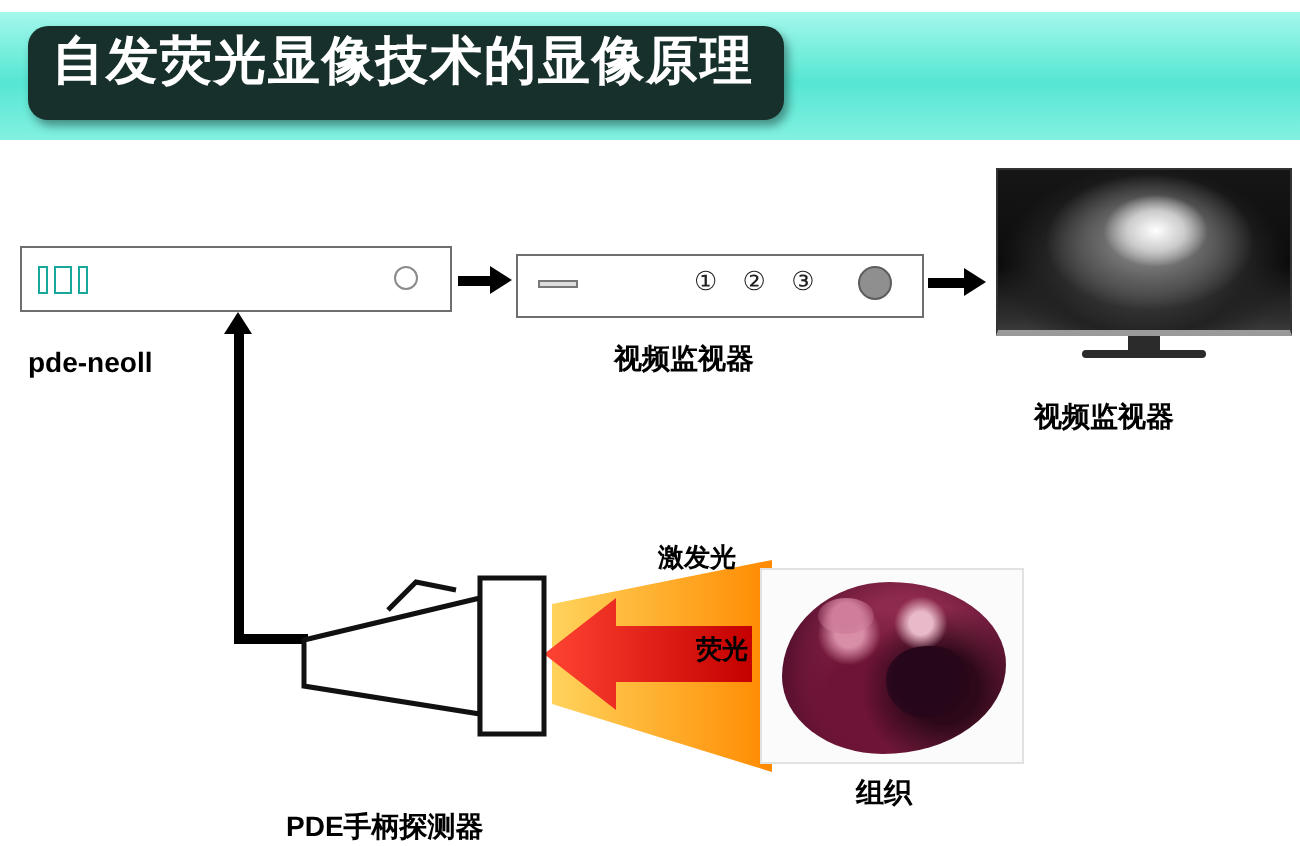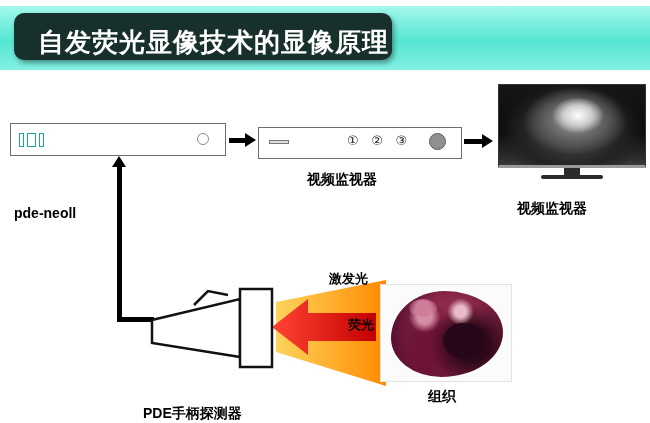--- a/index.html
+++ b/index.html
@@ -4,21 +4,21 @@
 <style>
   * { margin:0; padding:0; box-sizing:border-box; }
   body { background:#fff; font-family:"Liberation Sans","DejaVu Sans",sans-serif; }
   .slide { position:relative; width:650px; height:423px; background:#fff; overflow:hidden; }
 
   
   .banner { position:absolute; left:0; top:6px; width:650px; height:64px;
             background:linear-gradient(180deg,#a4f8ec 0%,#55e6d2 55%,#83f1e2 100%); }
   .title-box { position:absolute; left:14px; top:13px; width:378px; height:47px;
                background:#17302b; border-radius:10px; box-shadow:2px 3px 5px rgba(0,0,0,.4);
-               display:flex; align-items:flex-end; padding-left:24px; }
+               display:flex; align-items:flex-start; padding-left:12px; }
   .title-box span { color:#ffffff; font-weight:bold; font-size:26px; letter-spacing:1px; white-space:nowrap; }
 
   
   .device { position:absolute; background:#fff; border:1.5px solid #6e6e6e; }
   .main-unit { left:10px; top:123px; width:216px; height:33px; }
   .leds { position:absolute; left:8px; top:8px; display:flex; gap:3px; align-items:center; height:15px; }
   .led { border:1.5px solid #18a79b; height:14px; }
   .led.w1 { width:5px; } .led.w2 { width:9px; }
   .power-circle { position:absolute; right:16px; top:9px; width:12px; height:12px;
                   border:1.5px solid #8a8a8a; border-radius:50%; }
@@ -67,21 +67,21 @@
   }
   .blob-dark { position:absolute; left:62px; top:38px; width:42px; height:36px;
                border-radius:50% 45% 55% 50% / 48% 55% 45% 52%;
                background:radial-gradient(circle at 45% 45%, #26061a 0 50%, rgba(0,0,0,0) 100%); }
   .blob-light { position:absolute; left:28px; top:14px; width:28px; height:18px; border-radius:50%;
                 background:radial-gradient(circle, #cf7d9b 0 40%, rgba(0,0,0,0) 100%); }
 
   
   .lbl { position:absolute; font-weight:bold; font-size:14px; color:#000; white-space:nowrap; }
   .lbl-small { font-size:13px;margin-left:32px; }
-  .main-unit-label { left:14px; top:172px; line-height:19px;margin-top:32px; }
+  .main-unit-label { left:14px; top:172px; line-height:19px; }
 </style>
 </head>
 <body>
 
 <div class="slide">
 
   <div class="banner"></div>
   <div class="title-box">
     <span>自发荧光显像技术的显像原理</span>
   </div>

